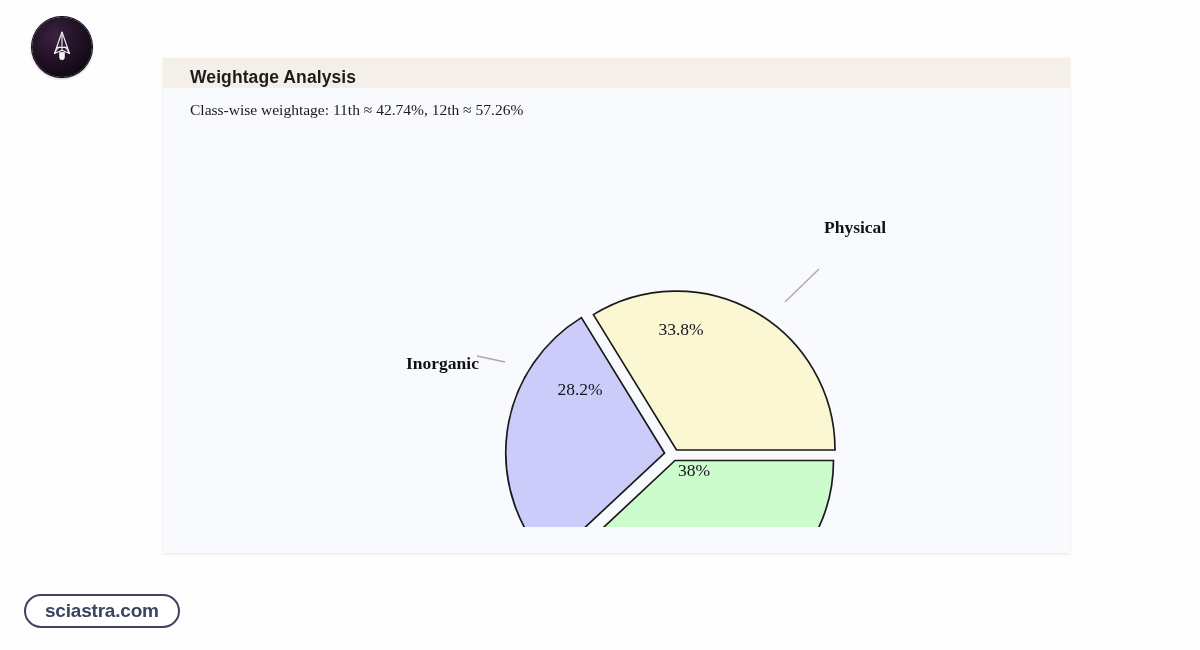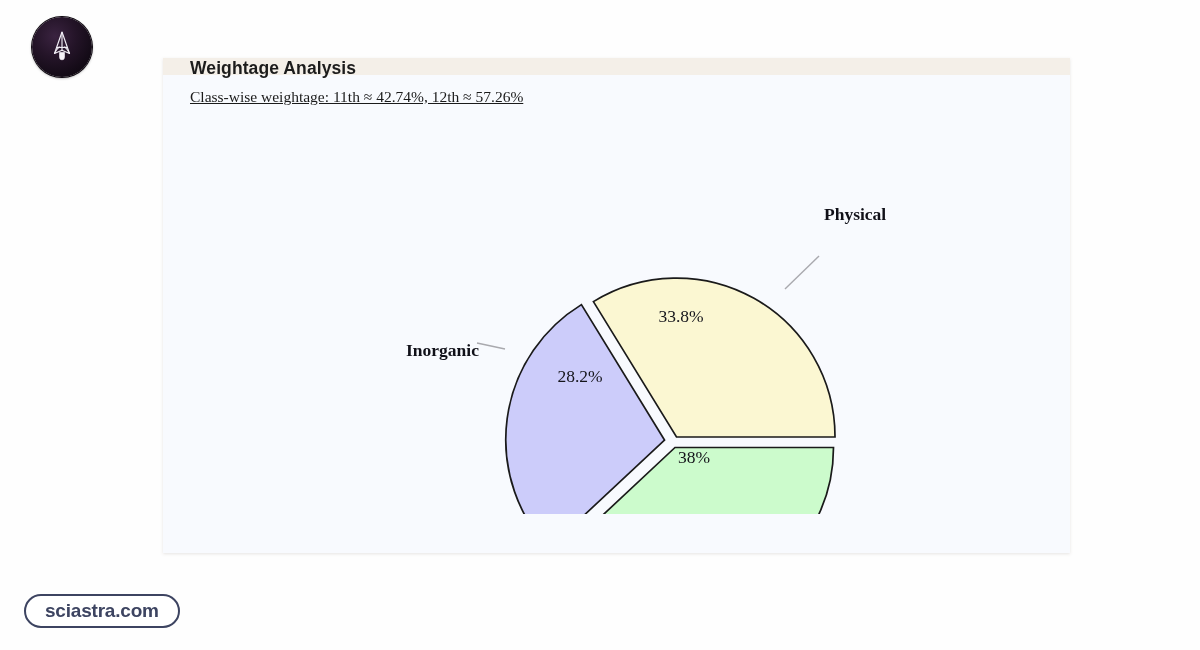--- a/index.html
+++ b/index.html
@@ -36,40 +36,39 @@
   #analysis-card {
     position: absolute;
     left: 163px;
     top: 58px;
     width: 907px;
     height: 495px;
     background: #f8fafe;
     box-shadow: 0 1px 3px rgba(120,110,100,.18);
   }
   #card-header {
-    height: 17px;
+    height: 30px;
     background: #f4efe8;
     display: flex;
-    align-items: flex-start;
+    align-items: flex-end;
     padding: 0 0 0 27px;
     box-sizing: border-box;
   }
   #card-title {
     font-family: "Liberation Sans", sans-serif;
     font-size: 17.5px;
     font-weight: bold;
     color: #1c1c1c;
     letter-spacing: .1px;
   }
   #card-subtitle {
     font-family: "Liberation Serif", serif;
     font-size: 15.5px;
     color: #1b1b1b;
     padding: 13px 0 0 27px;
-    text-decoration: underline;
   }
 
   
   #chart-area {
     position: relative;
     width: 100%;
     height: 408px;
   }
   #pie-svg {
     position: absolute;

